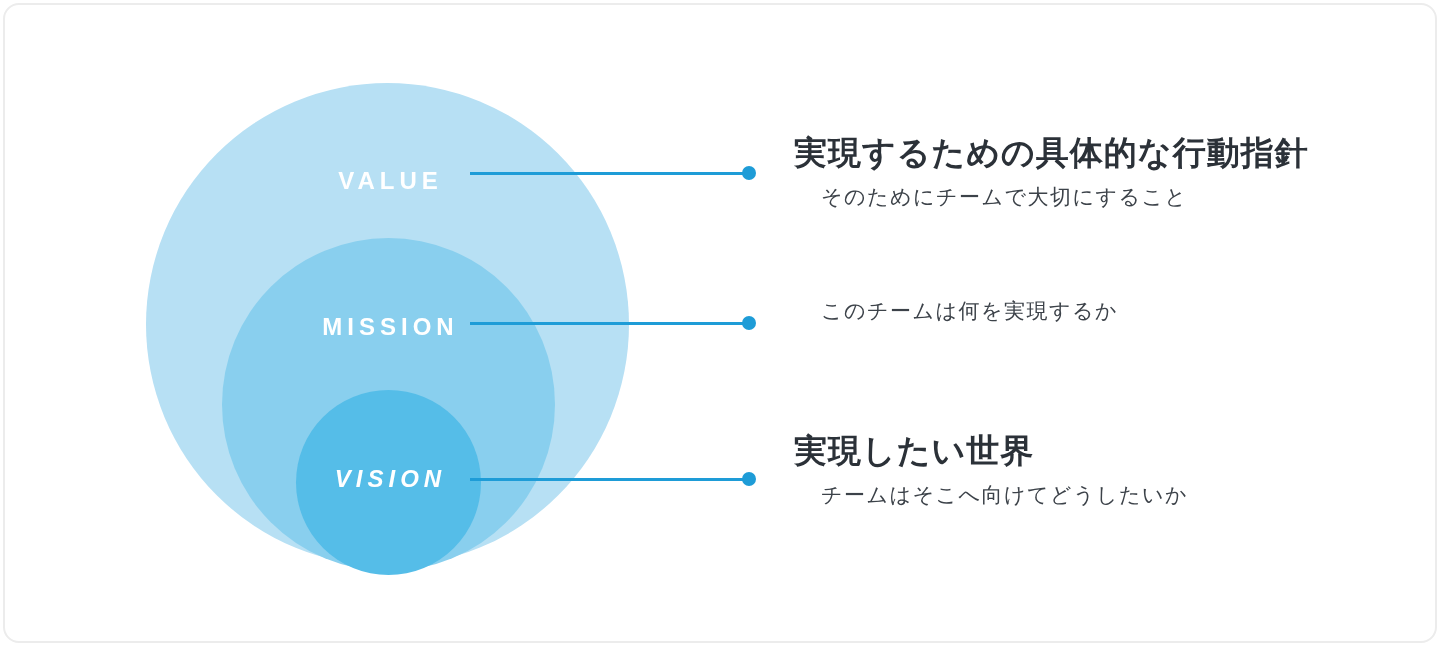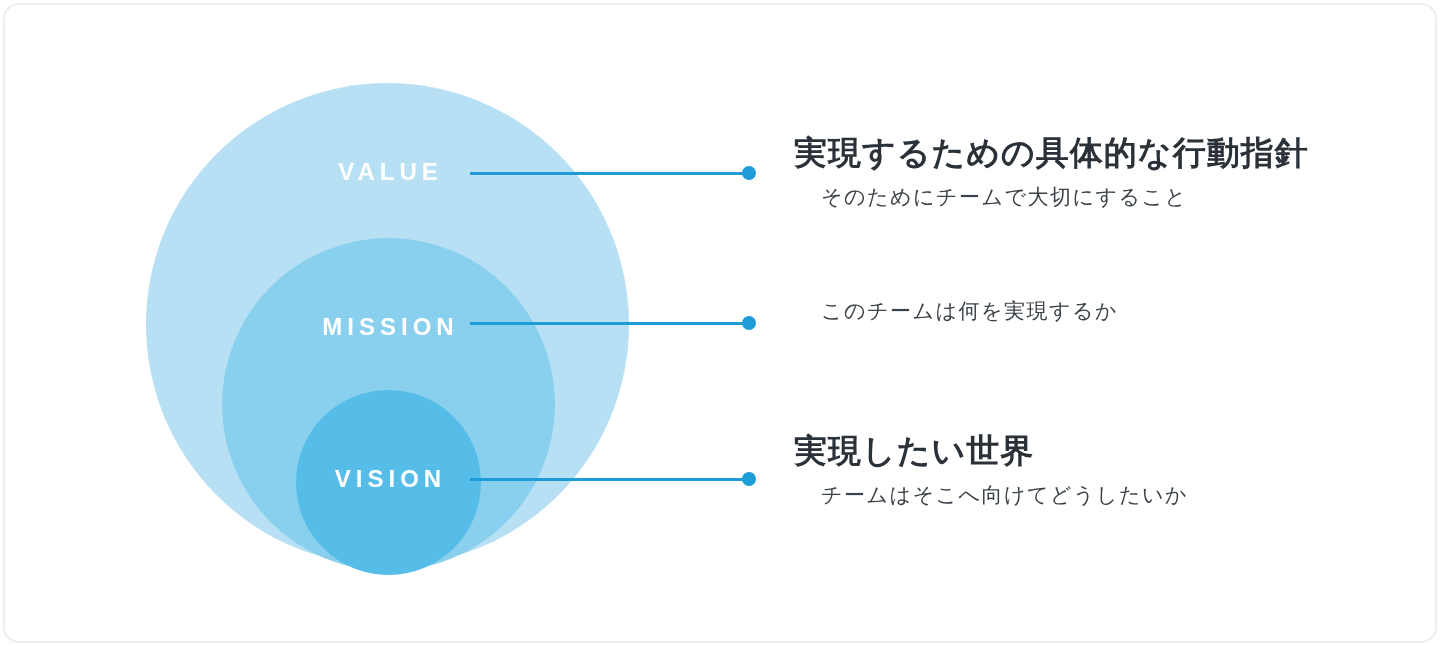--- a/index.html
+++ b/index.html
@@ -36,23 +36,23 @@
     left: 143px;
     width: 480px;
     text-align: center;
     color: #ffffff;
     font-weight: 700;
     font-size: 24px;
     line-height: 32px;
     letter-spacing: 5px;
     text-indent: 5px; 
   }
-  .label-value   { top: 151px; }
+  .label-value   { top: 160px; }
   .label-mission { top: 306px; }
-  .label-vision  { top: 458px; }
+  .label-vision  { top: 458px; font-style: italic; }
 
   
   .connector {
     position: absolute;
     left: 465px;
     width: 279px;
     height: 3px;
     background: #1E9CD7;
   }
   .conn-1 { top: 167px; }

